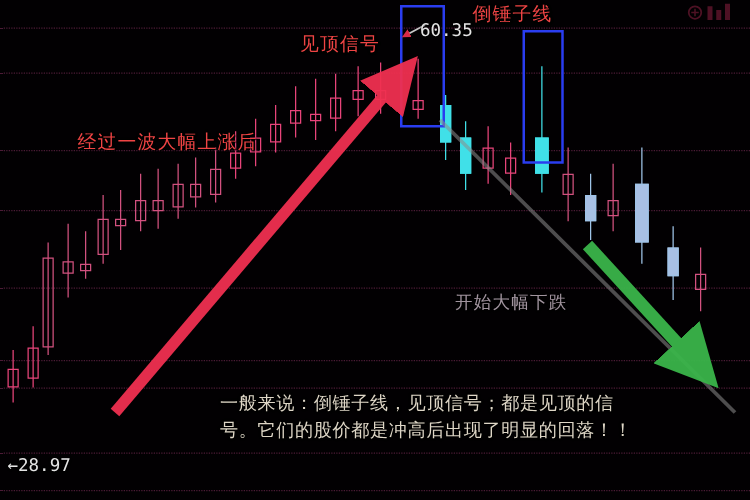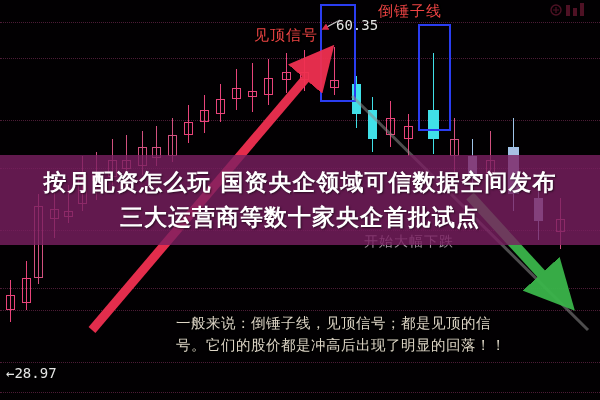--- a/index.html
+++ b/index.html
@@ -307,41 +307,38 @@
 
     <line x1="352" y1="96" x2="588" y2="330" stroke="#8d8d8d" stroke-width="3" opacity="0.55"></line>
 
     <line x1="92" y1="330" x2="318" y2="64" stroke="#f03050" stroke-width="9" marker-end="url(#redhead)" opacity="0.95"></line>
 
     <line x1="470" y1="196" x2="556" y2="290" stroke="#3ab54a" stroke-width="10" marker-end="url(#greenhead)" opacity="0.95"></line>
 
     <line x1="340" y1="20" x2="325" y2="28" stroke="#dcdcdc" stroke-width="1.4" marker-end="url(#redhead)" opacity="0.9"></line>
   </svg>
 
-
-  <div class="anno" style="left:254px; top:26px;">见顶信号</div>
+  <div class="anno" style="left:62px; top:104px;">经过一波大幅上涨后</div>
+
+  <div class="anno" style="left:240px; top:26px;">见顶信号</div>
 
   <div class="anno" style="left:378px; top:2px;">倒锤子线</div>
 
 
   <div class="anno dim" style="left:364px; top:233px; font-size:14px;">开始大幅下跌</div>
 
   <div class="price-tag" style="left:336px; top:17px;">60.35</div>
 
   <div class="price-tag" style="left:6px; top:365px;">←28.97</div>
 
   <div id="bottom-note">
     <div>一般来说：倒锤子线，见顶信号；都是见顶的信</div>
     <div>号。它们的股价都是冲高后出现了明显的回落！！</div>
   </div>
 
-  <div id="banner">
-    <div class="line">按月配资怎么玩 国资央企领域可信数据空间发布</div>
-    <div class="line">三大运营商等数十家央企首批试点</div>
-  </div>
 
   <svg id="tr-icon" viewBox="0 0 48 18">
     <circle cx="8" cy="8" r="5" fill="none" stroke="#8c2040" stroke-width="1.4"></circle>
     <path d="M5,8 L11,8 M8,5 L8,11" stroke="#8c2040" stroke-width="1.2"></path>
     <rect x="18" y="3" width="4" height="11" fill="#8c2040"></rect>
     <rect x="25" y="6" width="4" height="8" fill="#8c2040"></rect>
     <rect x="32" y="1" width="4" height="13" fill="#8c2040"></rect>
   </svg>
 
 </div>

